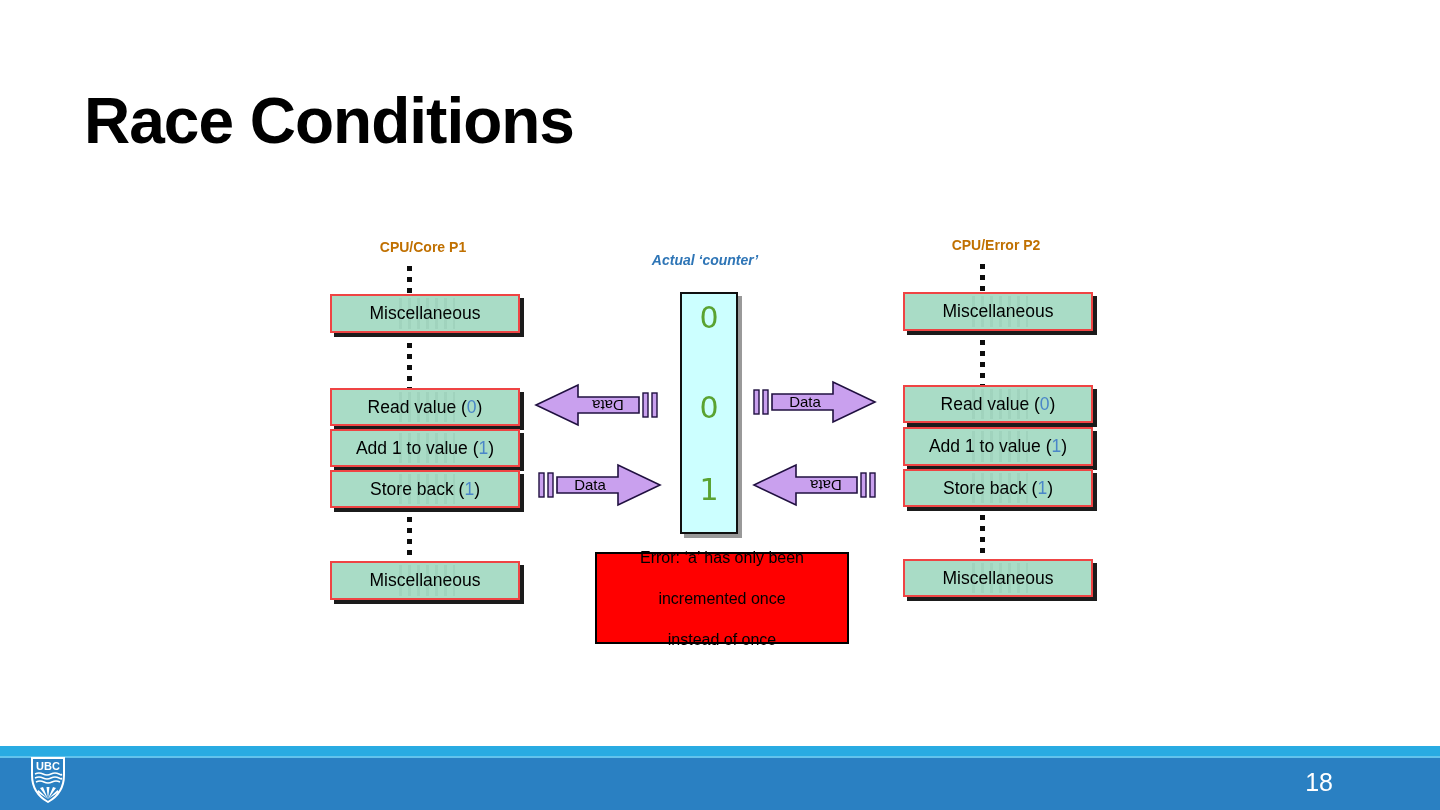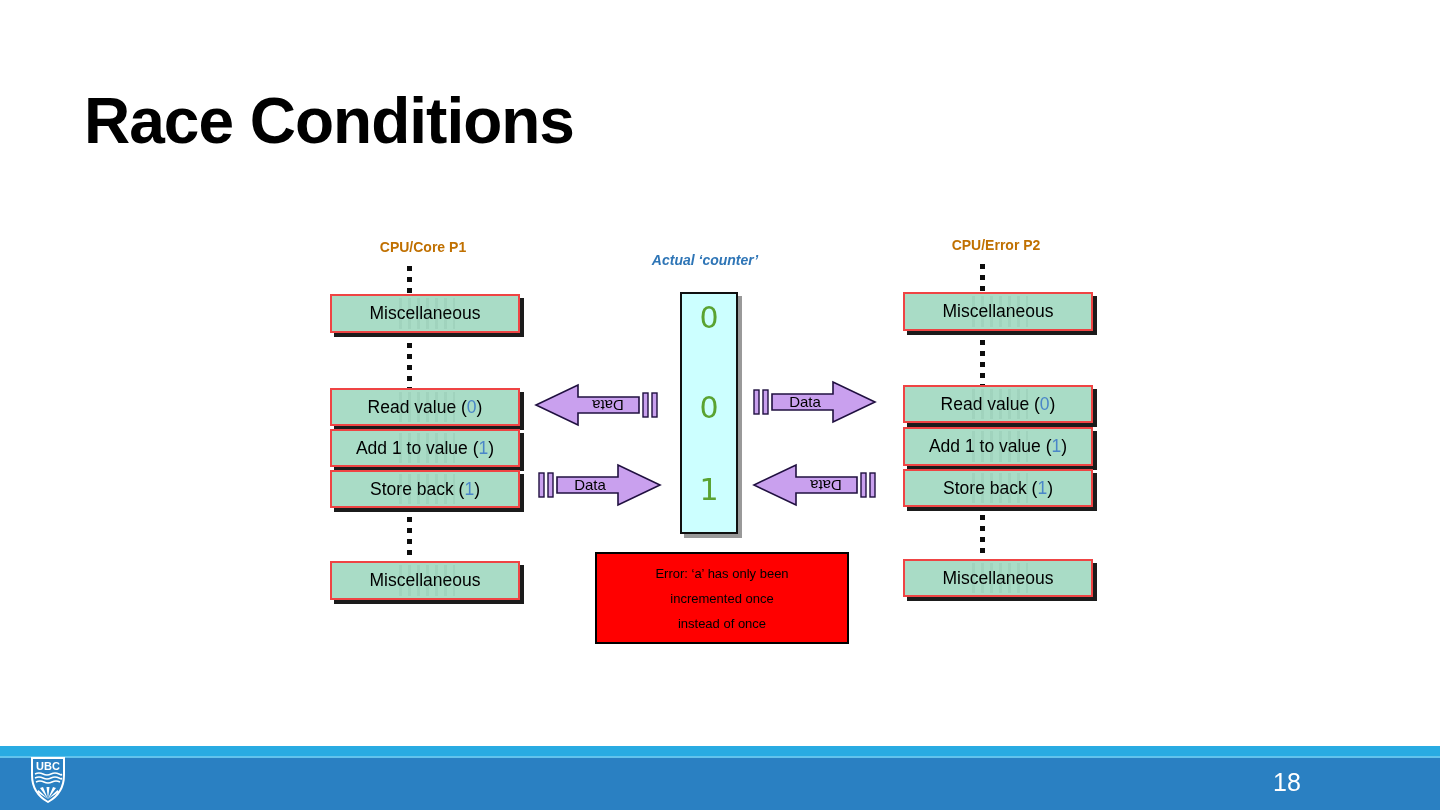--- a/index.html
+++ b/index.html
@@ -47,34 +47,34 @@
   }
   .cnum.n0{top:6px;} .cnum.n1{top:96px;} .cnum.n2{top:178px;}
   
   .arrow{position:absolute;width:124px;height:46px;}
   .arrow text{font-family:"Liberation Sans",sans-serif;font-size:15px;fill:#000;}
   
   .error{
     position:absolute;left:595px;top:552px;width:250px;height:88px;
     background:#FF0000;border:2px solid #000;
     display:flex;flex-direction:column;align-items:center;justify-content:center;
-    font-size:13px;line-height:25px;color:#000;text-align:center;
+    font-size:16px;line-height:25px;color:#000;text-align:center;gap:16px;
   }
   
   .footer-strip{position:absolute;left:0;top:746px;width:1440px;height:10px;background:#29ABE2;}
   .footer-bar{
     position:absolute;left:0;top:756px;width:1440px;height:54px;
     background:#2A80C2;border-top:2px solid #63c3ec;box-sizing:border-box;
   }
   .footer-label{
     position:absolute;left:115px;top:768px;
     font-size:26px;color:#ffffff;letter-spacing:0.5px;font-weight:500;
   }
   .page-num{
-    position:absolute;left:1273px;top:768px;width:60px;text-align:left;
+    position:absolute;left:1273px;top:768px;width:60px;text-align:right;
     font-size:25px;color:#ffffff;
   }
   .logo{position:absolute;left:30px;top:757px;}
 </style>
 </head>
 <body>
 
 <div class="slide">
 
   <div class="title">Race Conditions</div>

